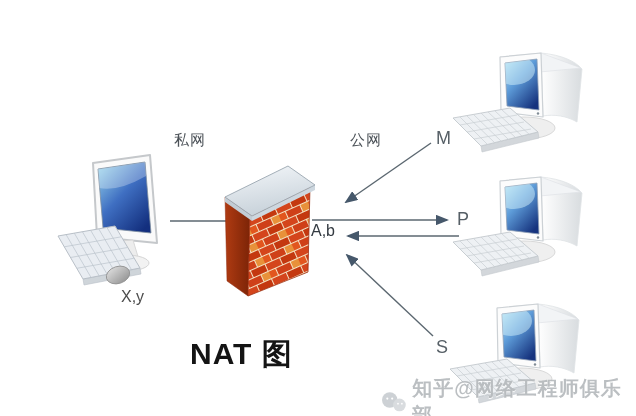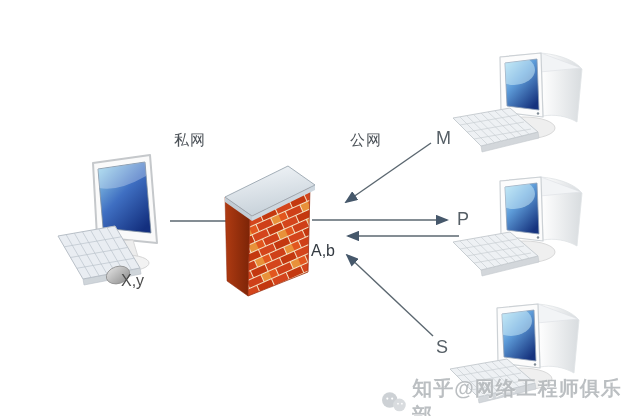--- a/index.html
+++ b/index.html
@@ -7,21 +7,21 @@
     position:relative;width:636px;height:416px;background:var(--background,#ffffff);
     font-family:"Liberation Sans","DejaVu Sans",sans-serif;overflow:hidden;
   }
   .layer{position:absolute;left:0;top:0;}
   svg{display:block;}
   .node-svg{position:absolute;z-index:2;}
   #arrow-layer{z-index:1;}
   .lbl{position:absolute;z-index:3;white-space:nowrap;}
   .zone-label{font-size:15px;color:var(--label-gray,#4c5258);letter-spacing:1px;}
   .host-label{font-size:18px;color:#565f66;}
-  .fw-label{font-size:16px;color:#333a41;margin-top:20px;}
+  .fw-label{font-size:16px;color:#333a41;}
   .pc-label{font-size:16px;color:#4c4c4c;}
   .title{
     position:absolute;left:190px;top:334px;z-index:3;
     font-size:30px;font-weight:800;color:var(--title-color,#141414);letter-spacing:1px;
   }
   .watermark{
     position:absolute;left:381px;top:375px;z-index:4;display:flex;align-items:center;gap:5px;
     opacity:.92;
   }
   .watermark .wm-text{
@@ -161,22 +161,23 @@
   <svg class="node-svg" style="left:445px;top:293px" width="140" height="115" viewBox="0 0 140 115">
       <use href="#sym-workstation"></use>
     </svg>
 
   <div class="lbl zone-label" style="left:174px;top:131px">私网</div>
   <div class="lbl zone-label" style="left:350px;top:131px">公网</div>
   <div class="lbl host-label" style="left:436px;top:128px">M</div>
   <div class="lbl host-label" style="left:457px;top:209px">P</div>
   <div class="lbl host-label" style="left:436px;top:337px">S</div>
   <div class="lbl fw-label" style="left:311px;top:222px">A,b</div>
-  <div class="lbl pc-label" style="left:121px;top:272px">X,y</div>
+  <div class="lbl pc-label" style="left:121px;top:288px">X,y</div>
 
+  <div class="title">NAT 图</div>
 
   <div class="watermark">
     <svg width="27" height="24" viewBox="0 0 27 24">
       <circle cx="9" cy="10" r="8" fill="#c9ced2"></circle>
       <circle cx="19" cy="15" r="6.5" fill="#d6dadd"></circle>
       <circle cx="6.5" cy="8.5" r="1.1" fill="#ffffff"></circle>
       <circle cx="11.5" cy="8.5" r="1.1" fill="#ffffff"></circle>
       <circle cx="17.5" cy="13.8" r="0.9" fill="#ffffff"></circle>
       <circle cx="21.5" cy="13.8" r="0.9" fill="#ffffff"></circle>
     </svg>

